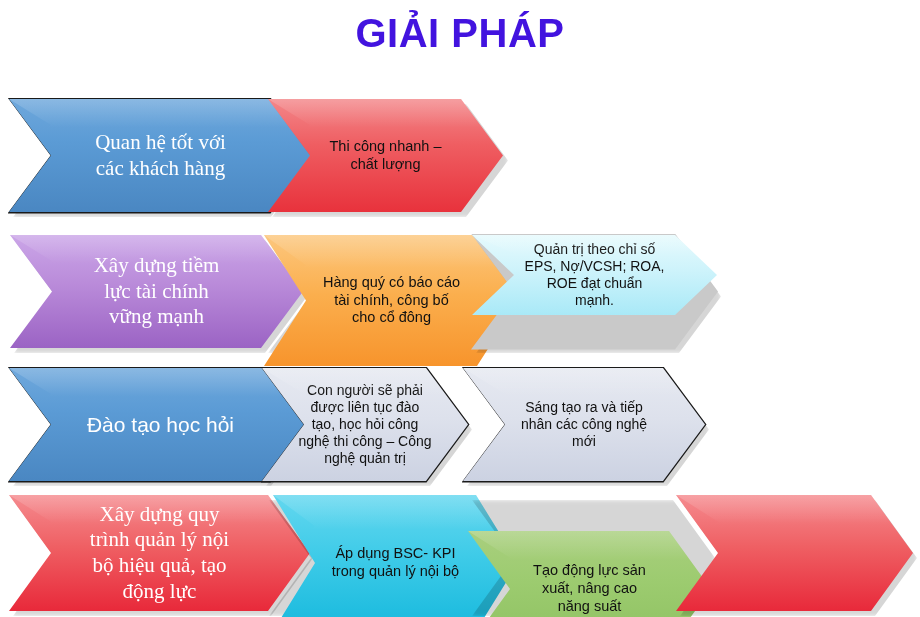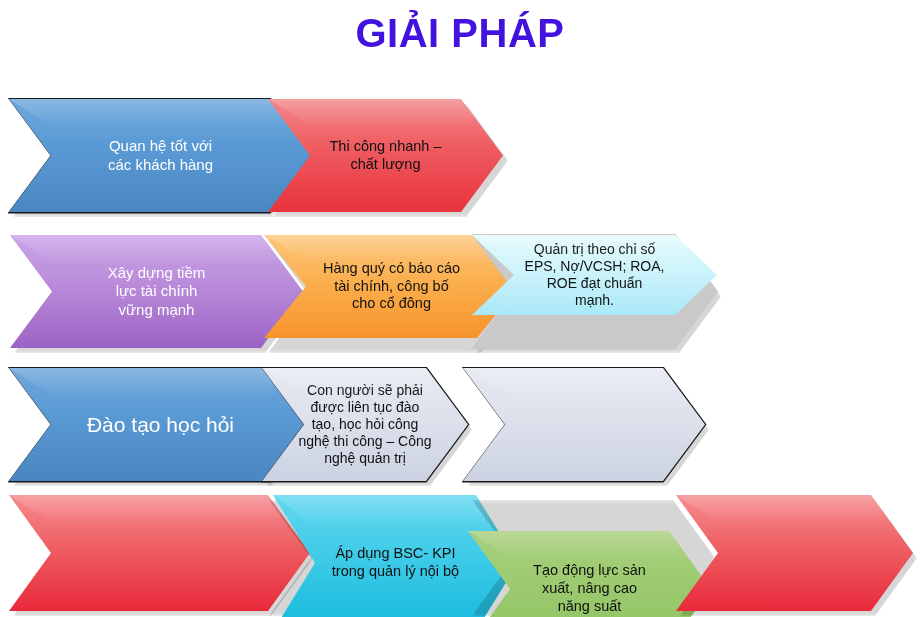--- a/index.html
+++ b/index.html
@@ -96,21 +96,21 @@
     position: absolute;
     pointer-events: none;
     background: linear-gradient(180deg, rgba(255,255,255,0.55) 0%, rgba(255,255,255,0.0) 55%);
     -webkit-clip-path: polygon(0 0, calc(100% - 42px) 0, 100% 50%, calc(100% - 42px) 100%, 0 100%, 42px 50%);
     clip-path: polygon(0 0, calc(100% - 42px) 0, 100% 50%, calc(100% - 42px) 100%, 0 100%, 42px 50%);
     height: 46%;
     top: 0; left: 0; right: 0;
     opacity: .35;
   }
 
-  .t-lead  { font-size: 15px; }
+  .t-lead  { font-size: 21px; font-family: Liberation Serif, serif; }
   .t-lead2 { font-size: 21px; align-items: center; }
   .t-sub   { font-size: 14.5px; justify-content: center; }
   .t-sub-s { font-size: 14px; }
 </style>
 </head>
 <body>
 
 <div id="slide">
 
   <div id="title">GIẢI PHÁP</div>
@@ -131,21 +131,21 @@
   </div>
 
   <div class="row" style="top:235px;height:113px;">
     <div class="shadow" style="left:14px;top:5px;width:293px;height:113px;"></div>
     <div class="chev fill-purple t-lead" style="left:10px;width:293px;height:113px;">
       <span class="gloss"></span>
       <span class="txt">Xây dựng tiềm<br>lực tài chính<br>vững mạnh</span>
     </div>
 
     <div class="shadow" style="left:268px;top:5px;width:255px;height:113px;"></div>
-    <div class="chev fill-orange t-sub" style="left:264px;width:255px;height:103px;">
+    <div class="chev fill-orange t-sub" style="left:264px;width:255px;height:131px;">
       <span class="gloss"></span>
       <span class="txt">Hàng quý có báo cáo<br>tài chính, công bố<br>cho cổ đông</span>
     </div>
 
     <div class="shadow" style="left:476px;top:5px;width:245px;height:113px;"></div>
     <div class="chev-outline outline-soft" style="left:471px;width:247px;height:116px;"></div>
     <div class="chev fill-cyanpale t-sub-s" style="left:472px;width:245px;height:80px;">
       <span class="gloss"></span>
       <span class="txt">Quản trị theo chỉ số<br>EPS, Nợ/VCSH; ROA,<br>ROE đạt chuẩn<br>mạnh.</span>
     </div>
@@ -163,27 +163,29 @@
     <div class="chev-outline outline-dark" style="left:260.5px;width:209px;height:116px;"></div>
     <div class="chev fill-graypale t-sub-s" style="left:262px;width:206px;height:113px;">
       <span class="gloss"></span>
       <span class="txt">Con người sẽ phải<br>được liên tục đào<br>tạo, học hỏi công<br>nghệ thi công – Công<br>nghệ quản trị</span>
     </div>
 
     <div class="shadow" style="left:467px;top:5px;width:242px;height:113px;"></div>
     <div class="chev-outline outline-dark" style="left:461.5px;width:245px;height:116px;"></div>
     <div class="chev fill-graypale t-sub-s" style="left:463px;width:242px;height:113px;">
       <span class="gloss"></span>
+      <span class="txt">Sáng tạo ra và tiếp<br>nhân các công nghệ<br>mới</span>
     </div>
   </div>
 
   <div class="row" style="top:495px;height:116px;">
     <div class="shadow" style="left:13px;top:5px;width:300px;height:116px;"></div>
     <div class="chev fill-pinkred t-lead" style="left:9px;width:301px;height:116px;">
       <span class="gloss"></span>
+      <span class="txt">Xây dựng quy<br>trình quản lý nội<br>bộ hiệu quả, tạo<br>động lực</span>
     </div>
 
     <div class="shadow" style="left:269px;top:5px;width:245px;height:116px;"></div>
     <div class="chev fill-cyan t-sub" style="left:273px;width:245px;height:136px;">
       <span class="gloss"></span>
       <span class="txt">Áp dụng BSC- KPI<br>trong quản lý nội bộ</span>
     </div>
 
     <div class="shadow" style="left:472px;top:5px;width:243px;height:116px;"></div>
     <div class="chev fill-green t-sub" style="left:468px;width:243px;height:116px;margin-top:36px;">

